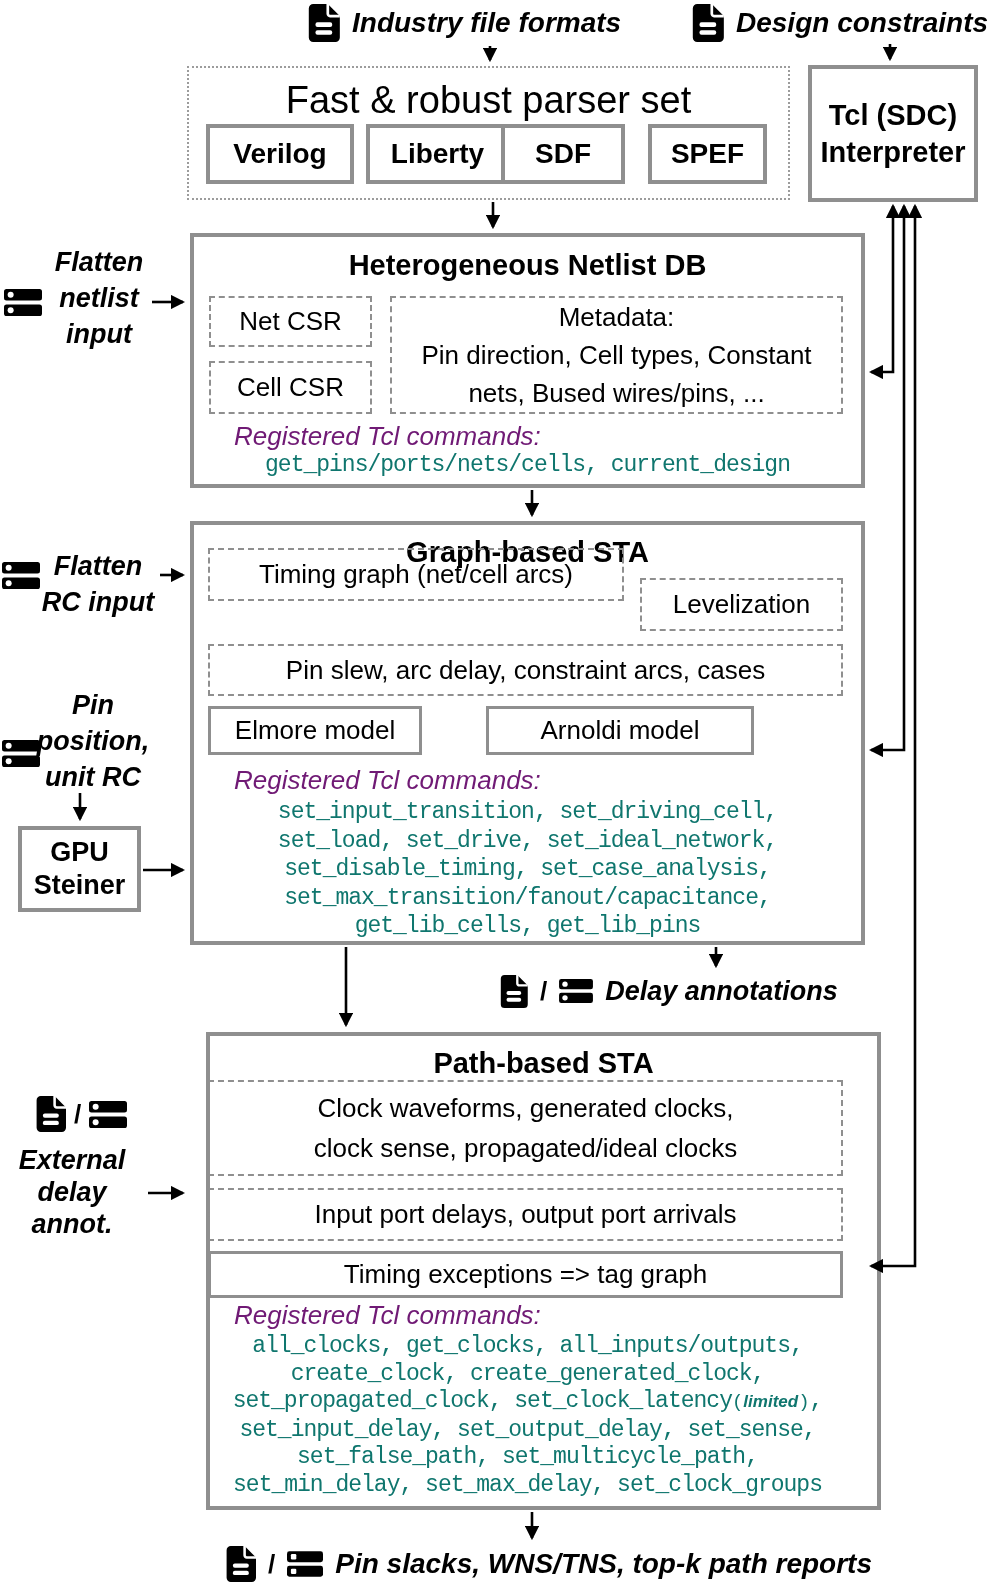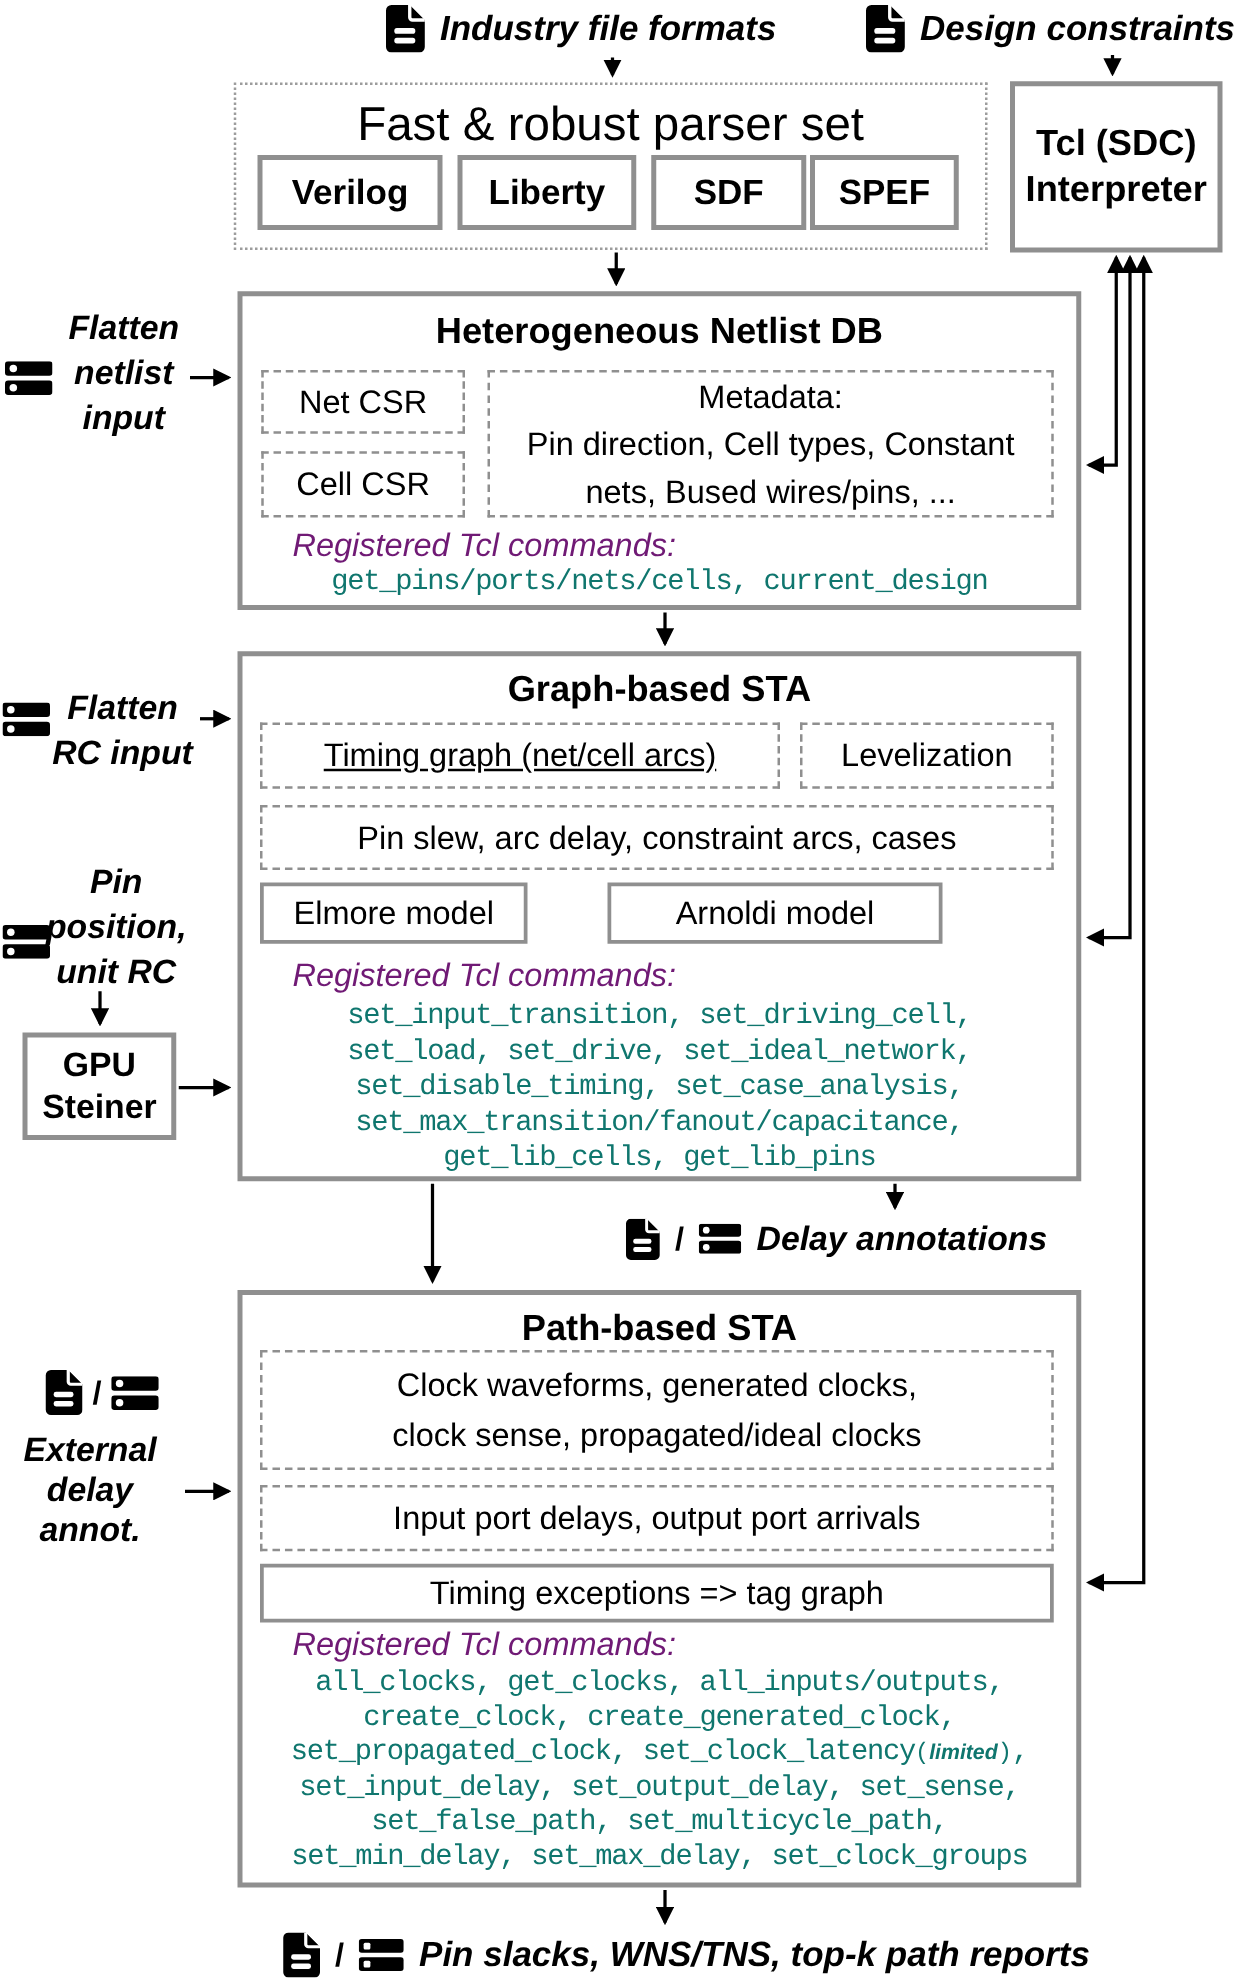--- a/index.html
+++ b/index.html
@@ -81,21 +81,21 @@
       <rect x="4.6" y="16.5" width="10.6" height="2.9" rx="1.3" fill="#fff"></rect>
     </svg>
     <span class="biglabel">Design constraints</span>
   </div>
 
   <div class="box dottedb" style="left:187px;top:66px;width:603px;height:134px;">
     <div class="title" style="top:11px;font-weight:normal;font-size:38px;">Fast &amp; robust parser set</div>
   </div>
   <div class="box solid cc fmt" style="left:206px;top:124px;width:148px;height:60px;">Verilog</div>
   <div class="box solid cc fmt" style="left:366px;top:124px;width:143px;height:60px;">Liberty</div>
-  <div class="box solid cc fmt" style="left:521px;top:124px;width:124px;height:60px;text-align:right;">SDF</div>
+  <div class="box solid cc fmt" style="left:501px;top:124px;width:124px;height:60px;text-align:right;">SDF</div>
   <div class="box solid cc fmt" style="left:648px;top:124px;width:119px;height:60px;">SPEF</div>
 
   <div class="box solid cc" style="left:808px;top:65px;width:170px;height:137px;flex-direction:column;">
     <div class="fmt" style="font-size:29px;line-height:37px;">Tcl (SDC)</div>
     <div class="fmt" style="font-size:29px;line-height:37px;">Interpreter</div>
   </div>
 
   <div class="box solid" style="left:190px;top:233px;width:675px;height:255px;">
     <div class="title" style="top:12px;">Heterogeneous Netlist DB</div>
   </div>
@@ -107,21 +107,21 @@
     <div>nets, Bused wires/pins, ...</div>
   </div>
   <div class="reg" style="left:234px;top:421px;">Registered Tcl commands:</div>
   <div class="cmds" style="left:190px;top:452px;">
       <div class="cmd-line">get_pins/ports/nets/cells, current_design</div>
     </div>
 
   <div class="box solid" style="left:190px;top:521px;width:675px;height:424px;">
     <div class="title" style="top:11px;">Graph-based STA</div>
   </div>
-  <div class="box dashedb cc boxtxt" style="left:208px;top:578px;width:416px;height:53px;text-decoration:underline;">Timing graph (net/cell arcs)</div>
+  <div class="box dashedb cc boxtxt" style="left:208px;top:548px;width:416px;height:53px;">Timing graph (net/cell arcs)</div>
   <div class="box dashedb cc boxtxt" style="left:640px;top:578px;width:203px;height:53px;">Levelization</div>
   <div class="box dashedb cc boxtxt" style="left:208px;top:644px;width:635px;height:52px;">Pin slew, arc delay, constraint arcs, cases</div>
   <div class="box solid-thin cc boxtxt" style="left:208px;top:706px;width:214px;height:49px;">Elmore model</div>
   <div class="box solid-thin cc boxtxt" style="left:486px;top:706px;width:268px;height:49px;">Arnoldi model</div>
   <div class="reg" style="left:234px;top:765px;">Registered Tcl commands:</div>
   <div class="cmds g-cmds" style="left:190px;top:798px;">
       <div class="cmd-line">set_input_transition, set_driving_cell,</div>
       <div class="cmd-line">set_load, set_drive, set_ideal_network,</div>
       <div class="cmd-line">set_disable_timing, set_case_analysis,</div>
       <div class="cmd-line">set_max_transition/fanout/capacitance,</div>
@@ -143,21 +143,21 @@
     <span class="slash">/</span>
     <svg class="icn" width="34" height="24" viewBox="0 0 24 17">
       <rect x="0" y="0" width="24" height="7.3" rx="1.6" fill="#000"></rect>
       <rect x="0" y="9.7" width="24" height="7.3" rx="1.6" fill="#000"></rect>
       <circle cx="4.2" cy="3.65" r="1.9" fill="#fff"></circle>
       <circle cx="4.2" cy="13.35" r="1.9" fill="#fff"></circle>
     </svg>
     <span class="biglabel" style="font-size:27px;">Delay annotations</span>
   </div>
 
-  <div class="box solid" style="left:190px;top:1032px;width:675px;height:478px;">
+  <div class="box solid" style="left:206px;top:1032px;width:675px;height:478px;">
     <div class="title" style="top:11px;">Path-based STA</div>
   </div>
   <div class="box dashedb cc boxtxt" style="left:208px;top:1080px;width:635px;height:96px;flex-direction:column;line-height:40px;">
     <div>Clock waveforms, generated clocks,</div>
     <div>clock sense, propagated/ideal clocks</div>
   </div>
   <div class="box dashedb cc boxtxt" style="left:208px;top:1188px;width:635px;height:53px;">Input port delays, output port arrivals</div>
   <div class="box solid-thin cc boxtxt" style="left:208px;top:1251px;width:635px;height:47px;">Timing exceptions =&gt; tag graph</div>
   <div class="reg" style="left:234px;top:1300px;">Registered Tcl commands:</div>
   <div class="cmds p-cmds" style="left:190px;top:1333px;">

